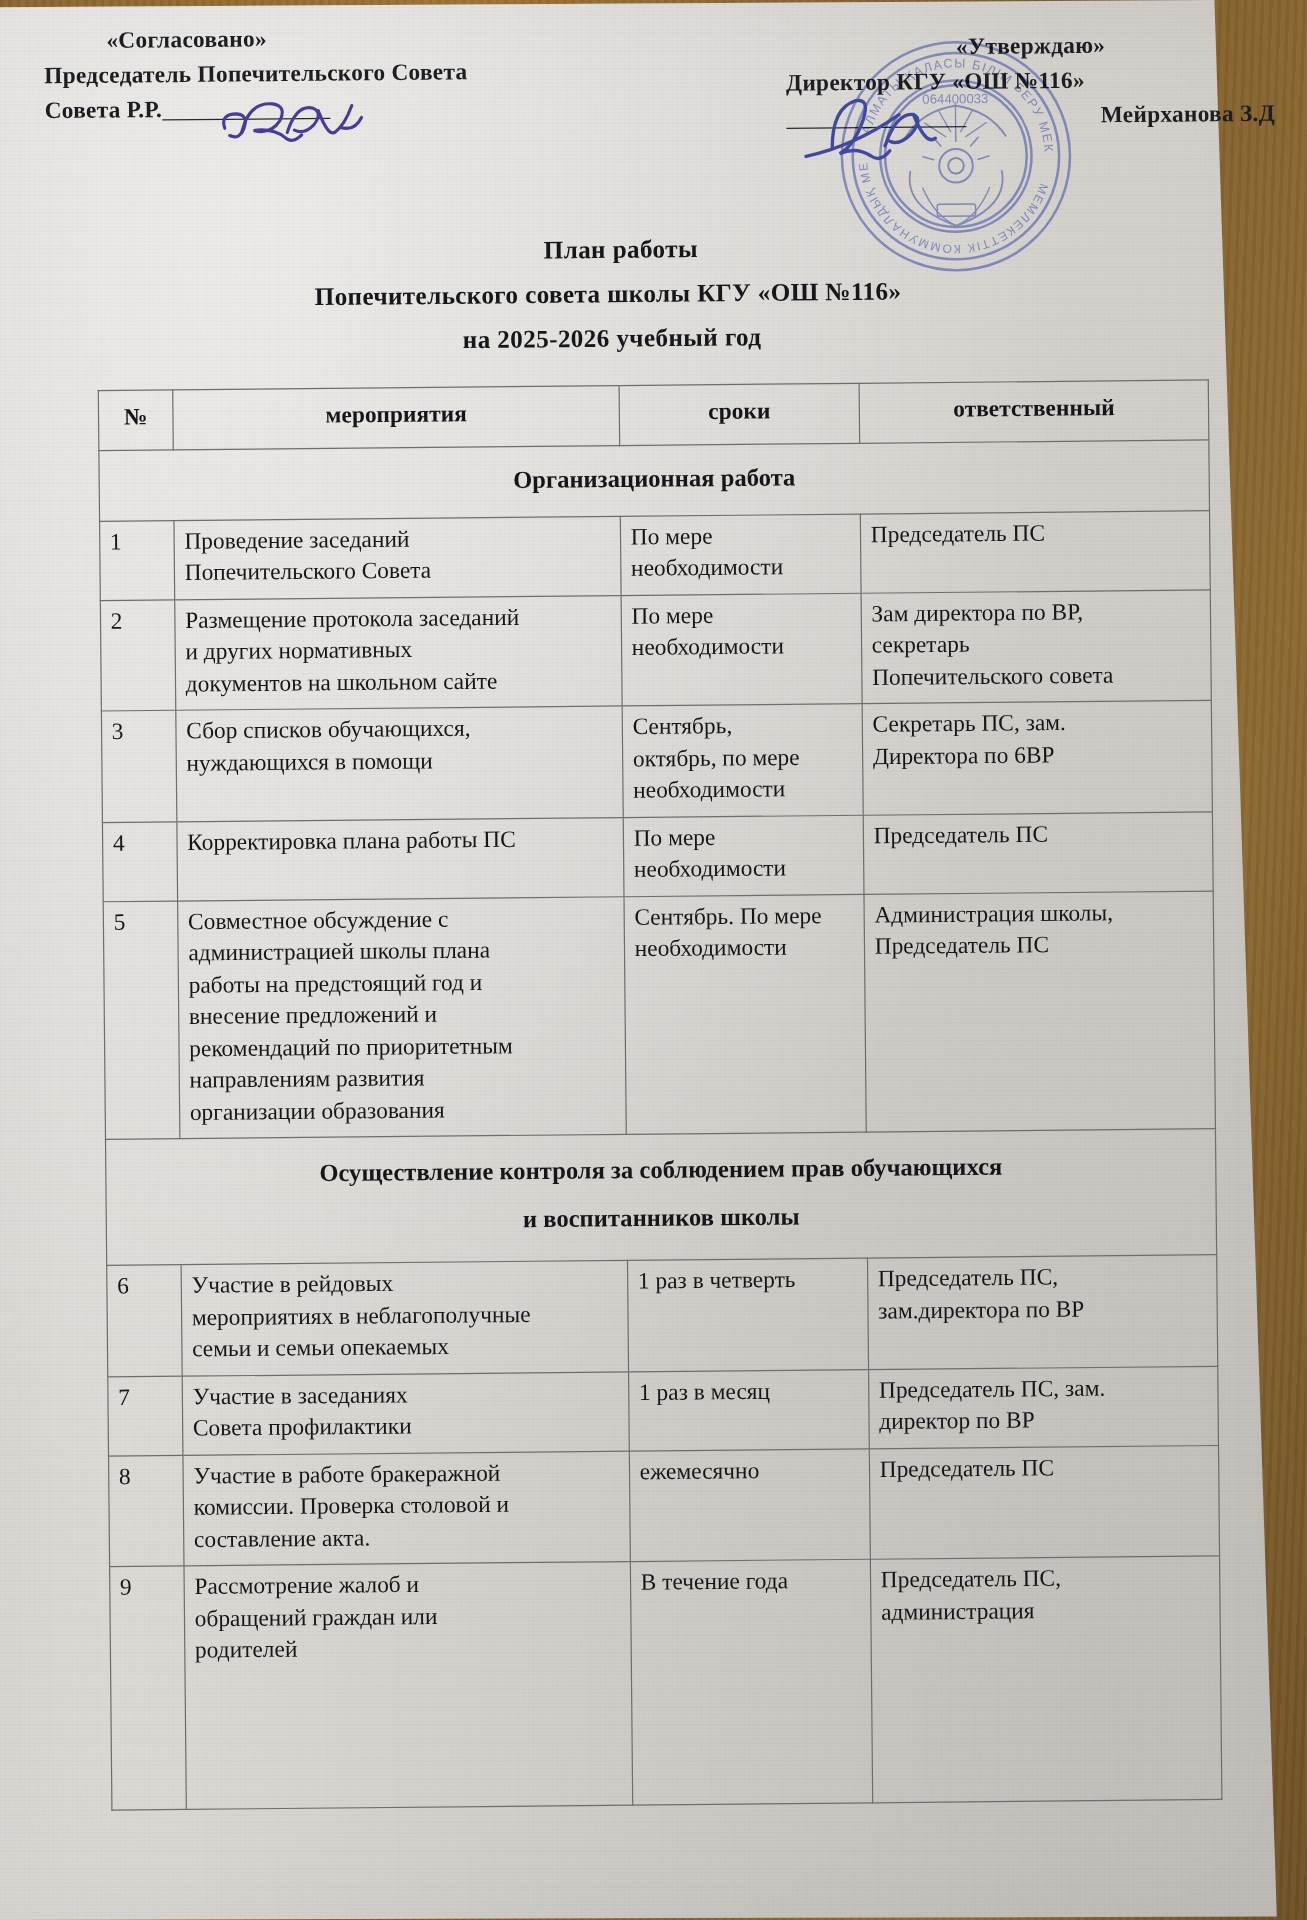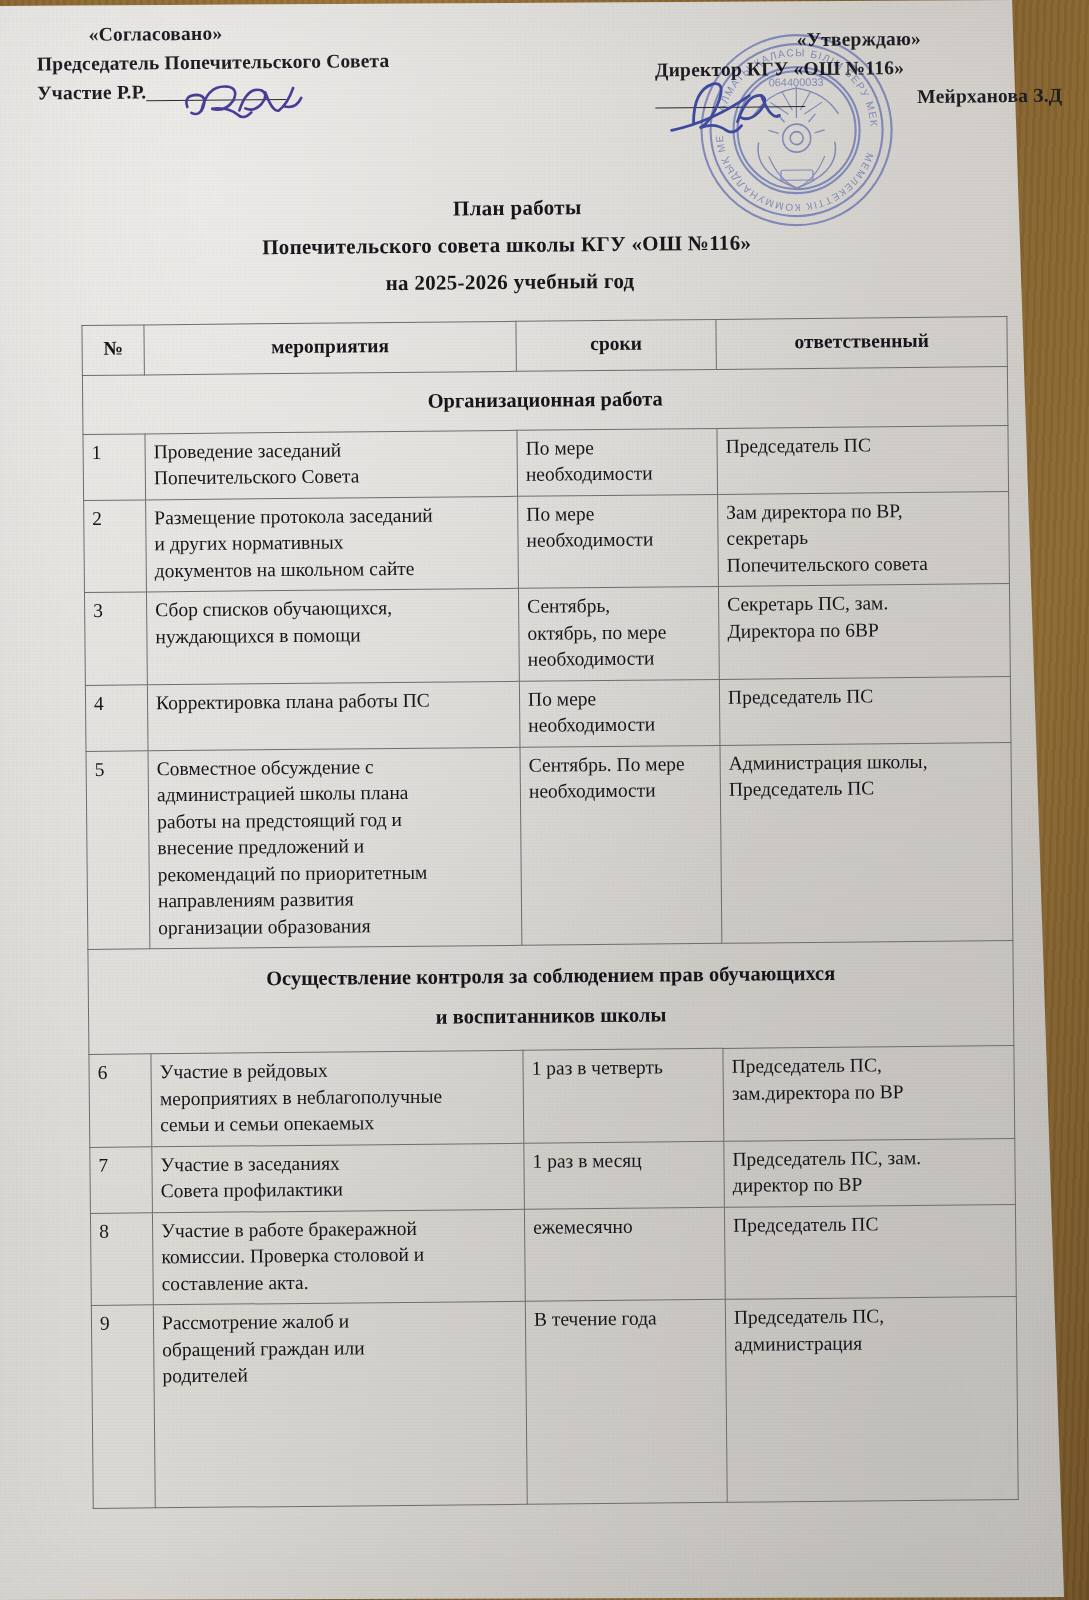--- a/index.html
+++ b/index.html
@@ -119,21 +119,21 @@
   <div class="paper">
     <div class="grain"></div>
   </div>
 
   <div class="content">
 
     <div class="hdr-left">
       <div class="hdr-line l1">«Согласовано»</div>
       <div class="hdr-line">Председатель Попечительского Совета</div>
       <div class="hdr-line">
-        <span>Участие Р.Р.</span><span class="sig-line"></span>
+        <span>Совета Р.Р.</span><span class="sig-line"></span>
       </div>
     </div>
 
     <div class="hdr-right">
       <div class="hdr-line r1">«Утверждаю»</div>
       <div class="hdr-line">Директор  КГУ «ОШ №116»</div>
       <div class="hdr-line"><span class="sig-line wide"></span><span class="r3">Мейрханова З.Д</span></div>
     </div>
 
     <svg class="stamp" viewBox="0 0 200 200">

